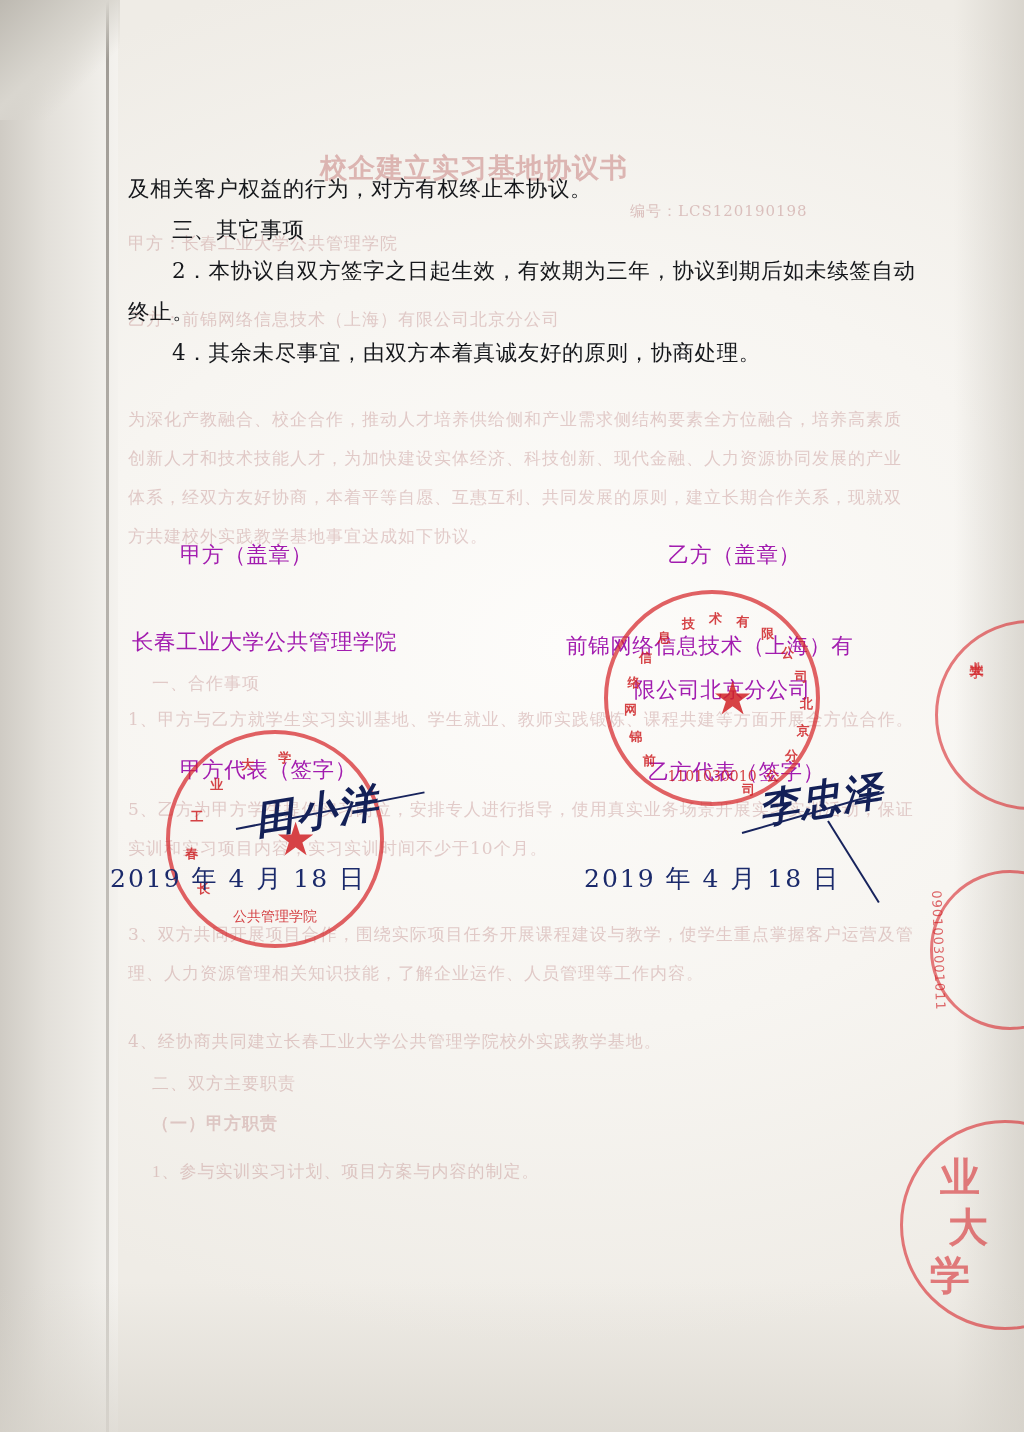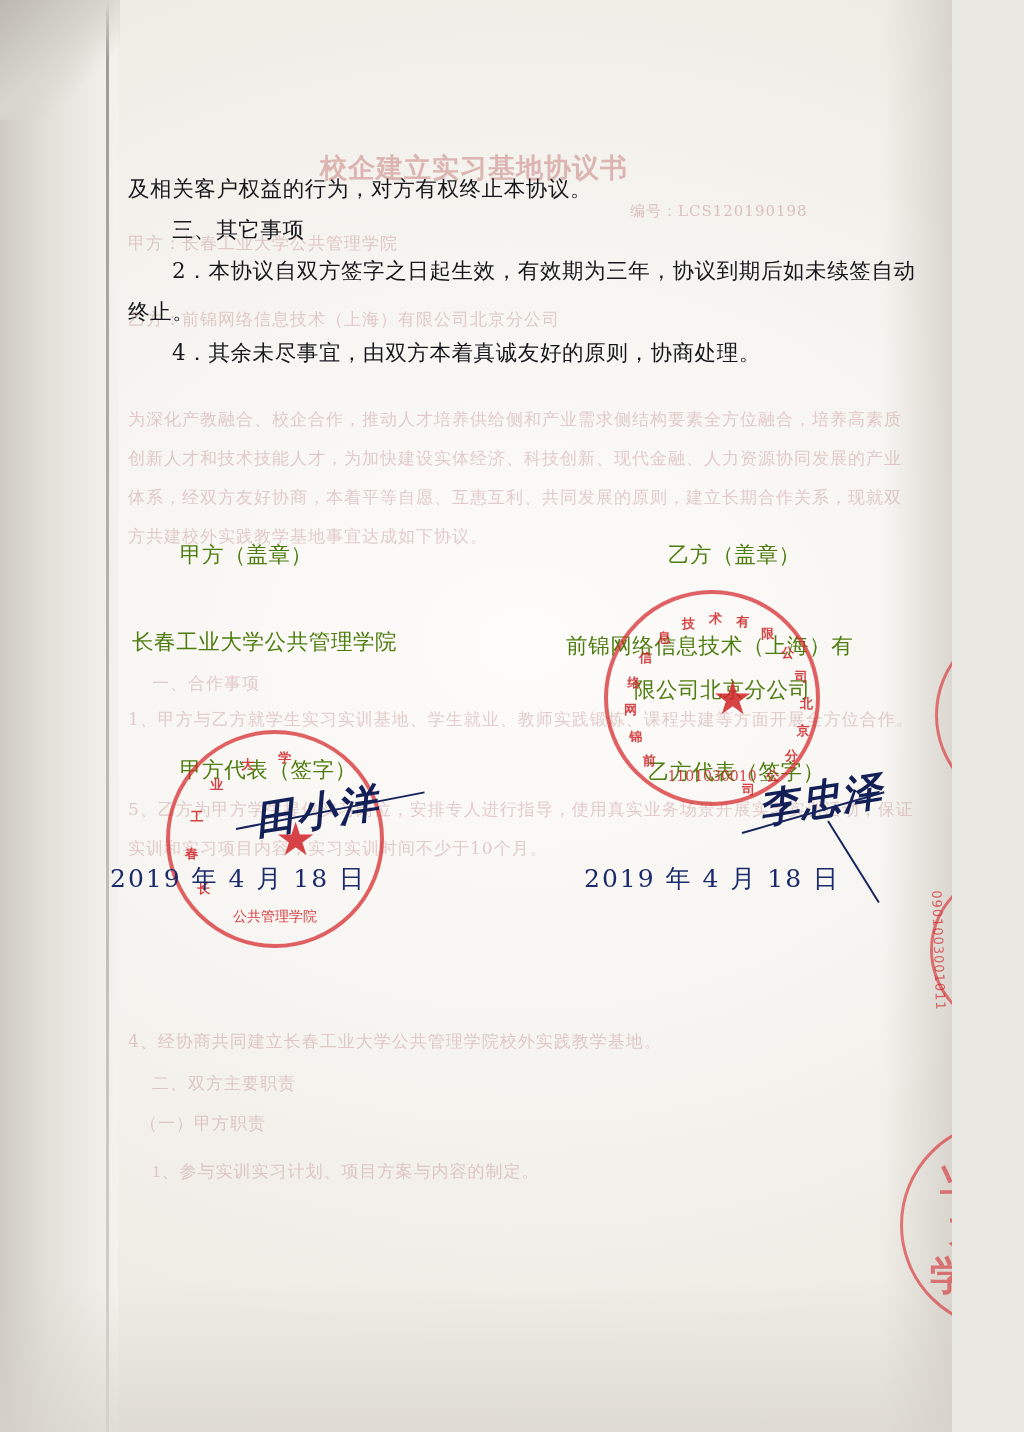--- a/index.html
+++ b/index.html
@@ -2,21 +2,21 @@
 <html><head>
 <meta charset="utf-8">
 <style>
   html, body {
     margin: 0;
     padding: 0;
     background: #e9e7e2;
   }
   .page {
     position: relative;
-    width: 952px;
+    width: 1024px;
     height: 1432px;
     overflow: hidden;
     background: #f2f0ec;
     font-family: "DejaVu Sans", "Liberation Sans", sans-serif;
   }
   
   .paper {
     position: absolute;
     inset: 0;
     background:
@@ -84,21 +84,21 @@
   }
   .doc-text p { margin: 0; }
   .indent2 { text-indent: 44px; }
 
   
   .sig-area { position: absolute; left: 0; top: 0; width: 1024px; height: 1432px; pointer-events: none; }
   .sig-label {
     position: absolute;
     font-family: "DejaVu Serif", "Liberation Serif", serif;
     font-size: 21.5px;
-    color: #4d7c0f;
+    color: #a21caf;
     letter-spacing: .6px;
     white-space: nowrap;
   }
 
   
   .hand {
     position: absolute;
     color: #1b2a6b;
     font-family: "DejaVu Serif", "Liberation Serif", serif;
     font-size: 26px;
@@ -204,23 +204,24 @@
   <div class="paper-shade-bottom"></div>
 
   <div class="ghost title" style="left:320px; top:150px;">校企建立实习基地协议书</div>
   <div class="ghost small" style="left:630px; top:202px;">编号：LCS120190198</div>
   <div class="ghost body" style="left:128px; top:232px;">甲方：长春工业大学公共管理学院</div>
   <div class="ghost body" style="left:128px; top:308px;">乙方：前锦网络信息技术（上海）有限公司北京分公司</div>
   <div class="ghost body" style="left:128px; top:400px; width:790px; white-space:normal; line-height:39px;">为深化产教融合、校企合作，推动人才培养供给侧和产业需求侧结构要素全方位融合，培养高素质创新人才和技术技能人才，为加快建设实体经济、科技创新、现代金融、人力资源协同发展的产业体系，经双方友好协商，本着平等自愿、互惠互利、共同发展的原则，建立长期合作关系，现就双方共建校外实践教学基地事宜达成如下协议。</div>
   <div class="ghost body" style="left:152px; top:672px;">一、合作事项</div>
   <div class="ghost body" style="left:128px; top:700px; width:790px; white-space:normal; line-height:39px;">1、甲方与乙方就学生实习实训基地、学生就业、教师实践锻炼、课程共建等方面开展全方位合作。</div>
   <div class="ghost body" style="left:128px; top:790px; width:790px; white-space:normal; line-height:39px;">5、乙方为甲方学生提供实习岗位，安排专人进行指导，使用真实业务场景开展实习实训活动，保证实训和实习项目内容，实习实训时间不少于10个月。</div>
+  <div class="ghost body" style="left:128px; top:915px; width:790px; white-space:normal; line-height:39px;">3、双方共同开展项目合作，围绕实际项目任务开展课程建设与教学，使学生重点掌握客户运营及管理、人力资源管理相关知识技能，了解企业运作、人员管理等工作内容。</div>
   <div class="ghost body" style="left:128px; top:1030px;text-align:right;">4、经协商共同建立长春工业大学公共管理学院校外实践教学基地。</div>
   <div class="ghost body" style="left:152px; top:1072px;">二、双方主要职责</div>
-  <div class="ghost body" style="left:140px; top:1112px;">（一）甲方职责</div>
+  <div class="ghost body" style="left:152px; top:1112px;font-weight:bold;">（一）甲方职责</div>
   <div class="ghost body" style="left:152px; top:1160px;font-family:Liberation Serif, serif;">1、参与实训实习计划、项目方案与内容的制定。</div>
 
   <div class="doc-text">
     <p>及相关客户权益的行为，对方有权终止本协议。</p>
     <p class="indent2">三、其它事项</p>
     <p class="indent2">2．本协议自双方签字之日起生效，有效期为三年，协议到期后如未续签自动终止。</p>
     <p class="indent2">4．其余未尽事宜，由双方本着真诚友好的原则，协商处理。</p>
   </div>
 
   <div class="sig-area">

